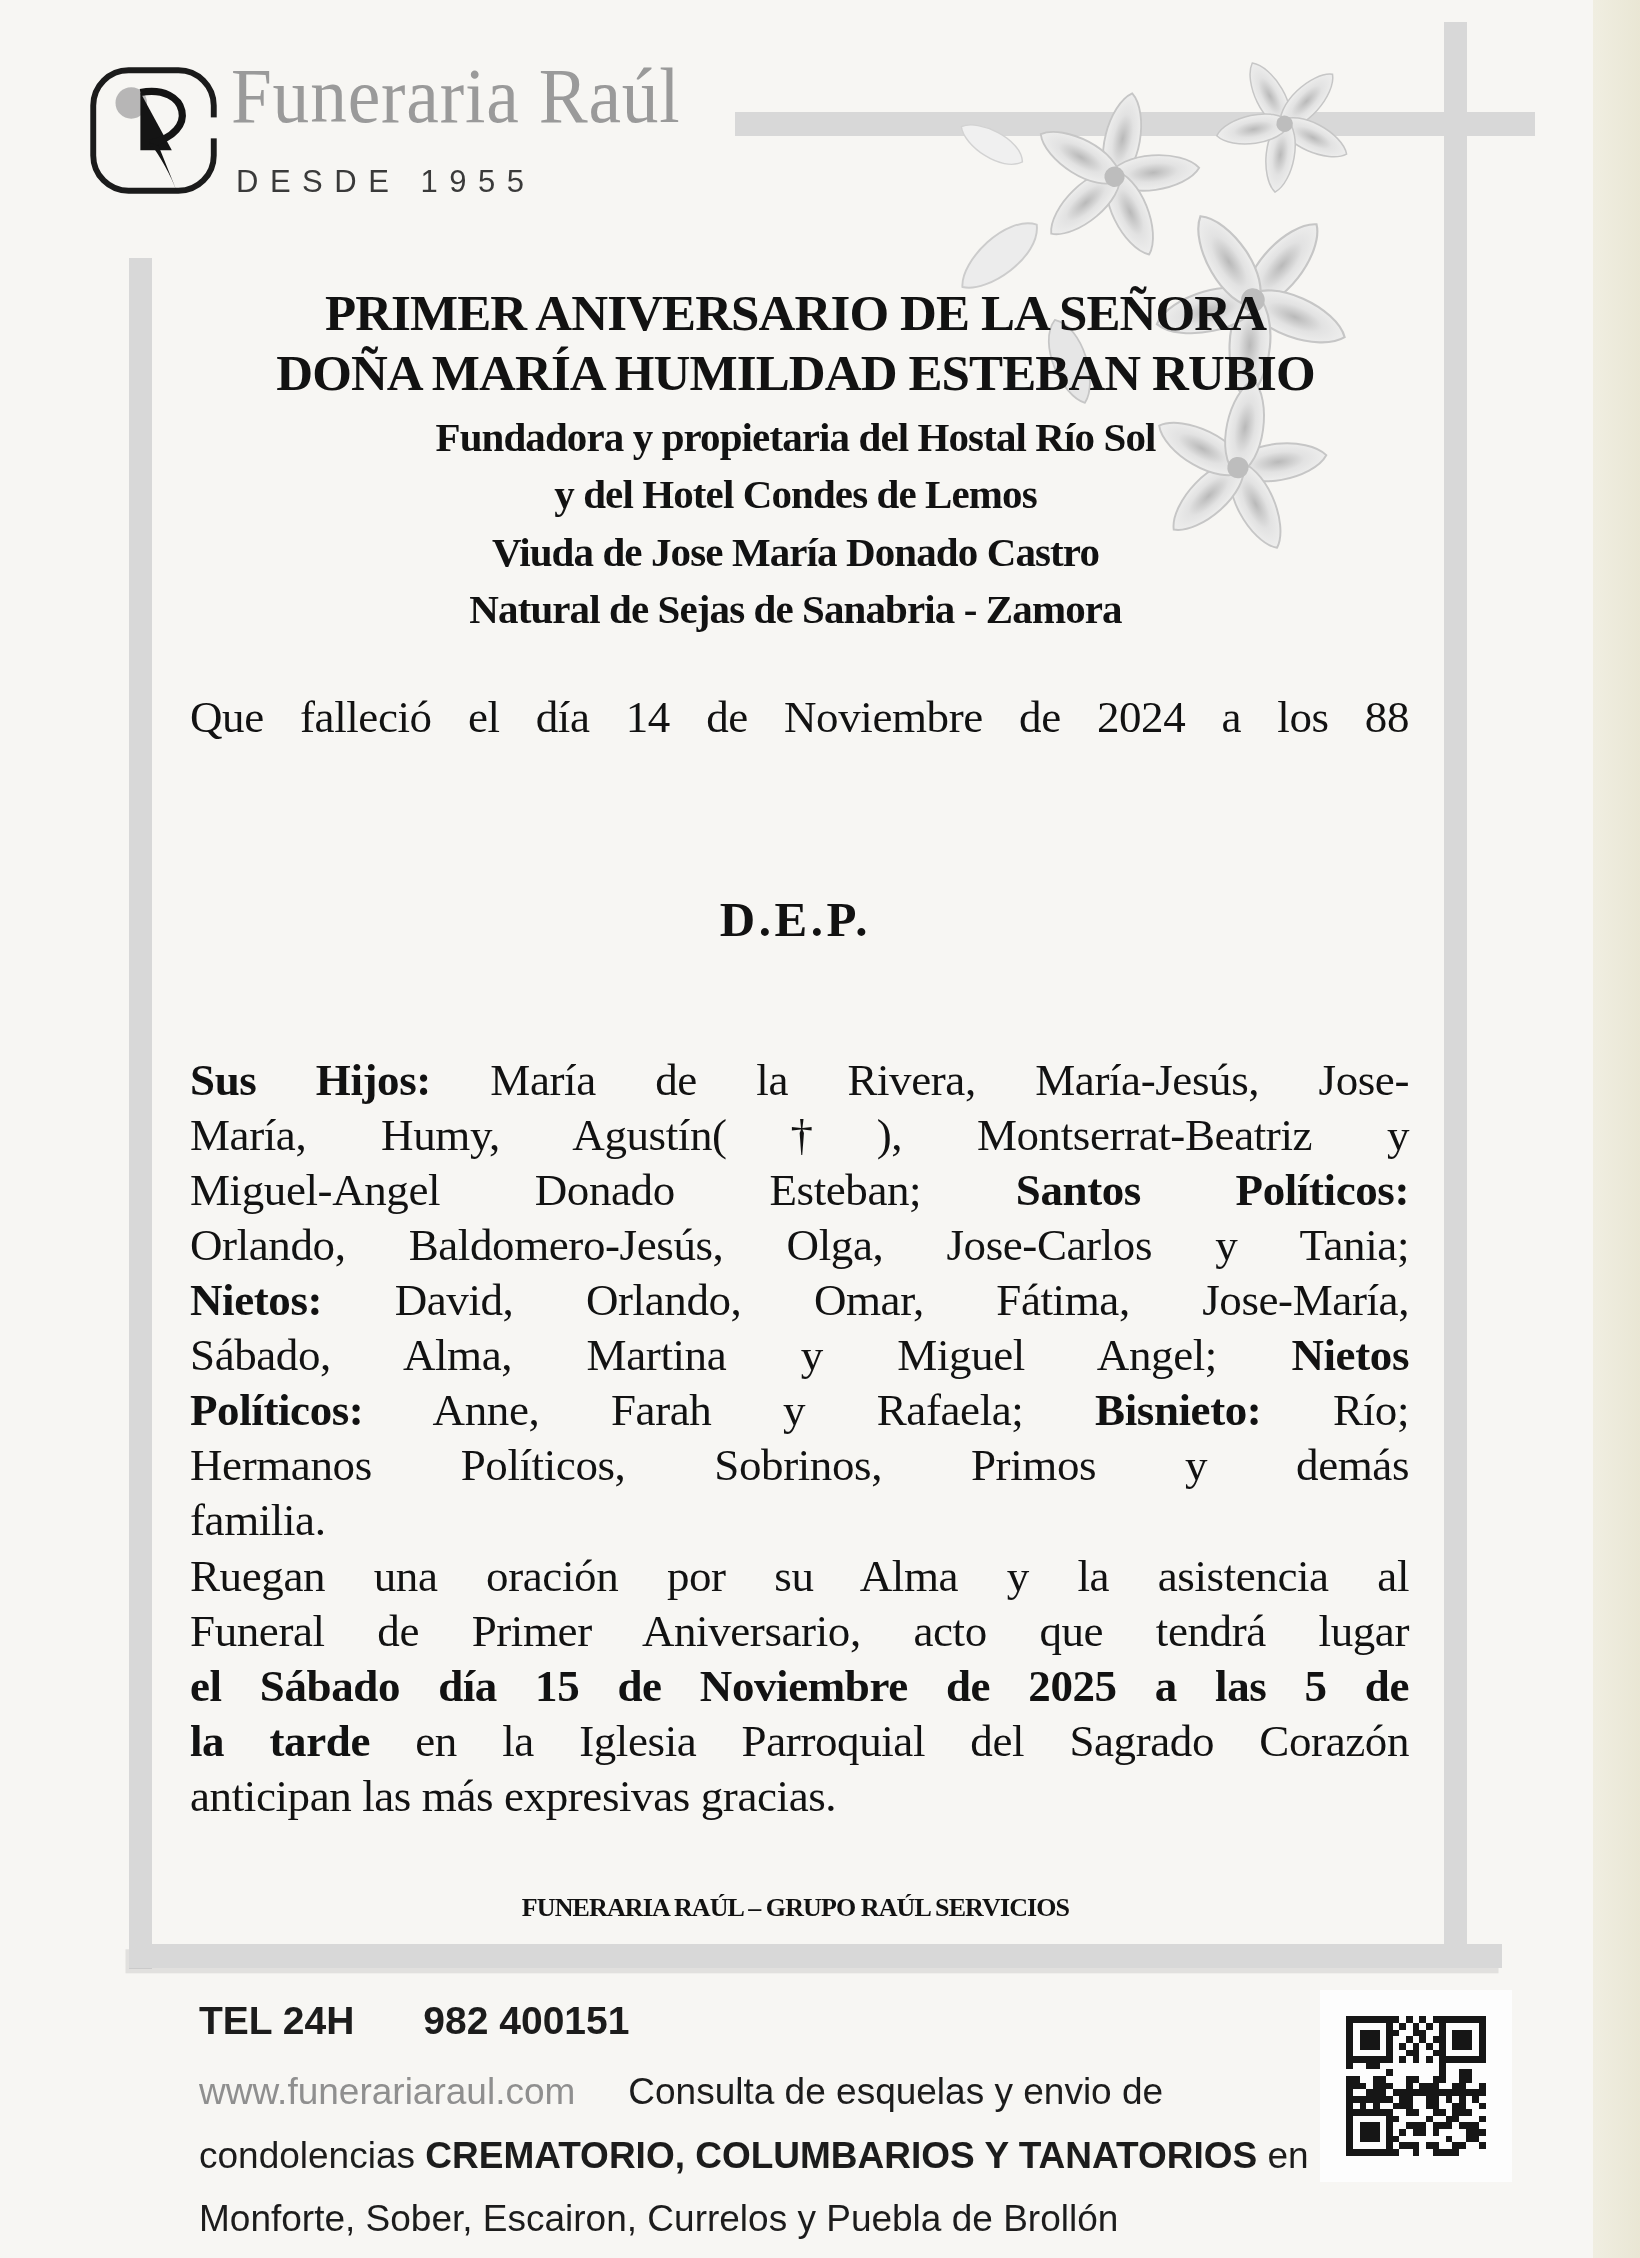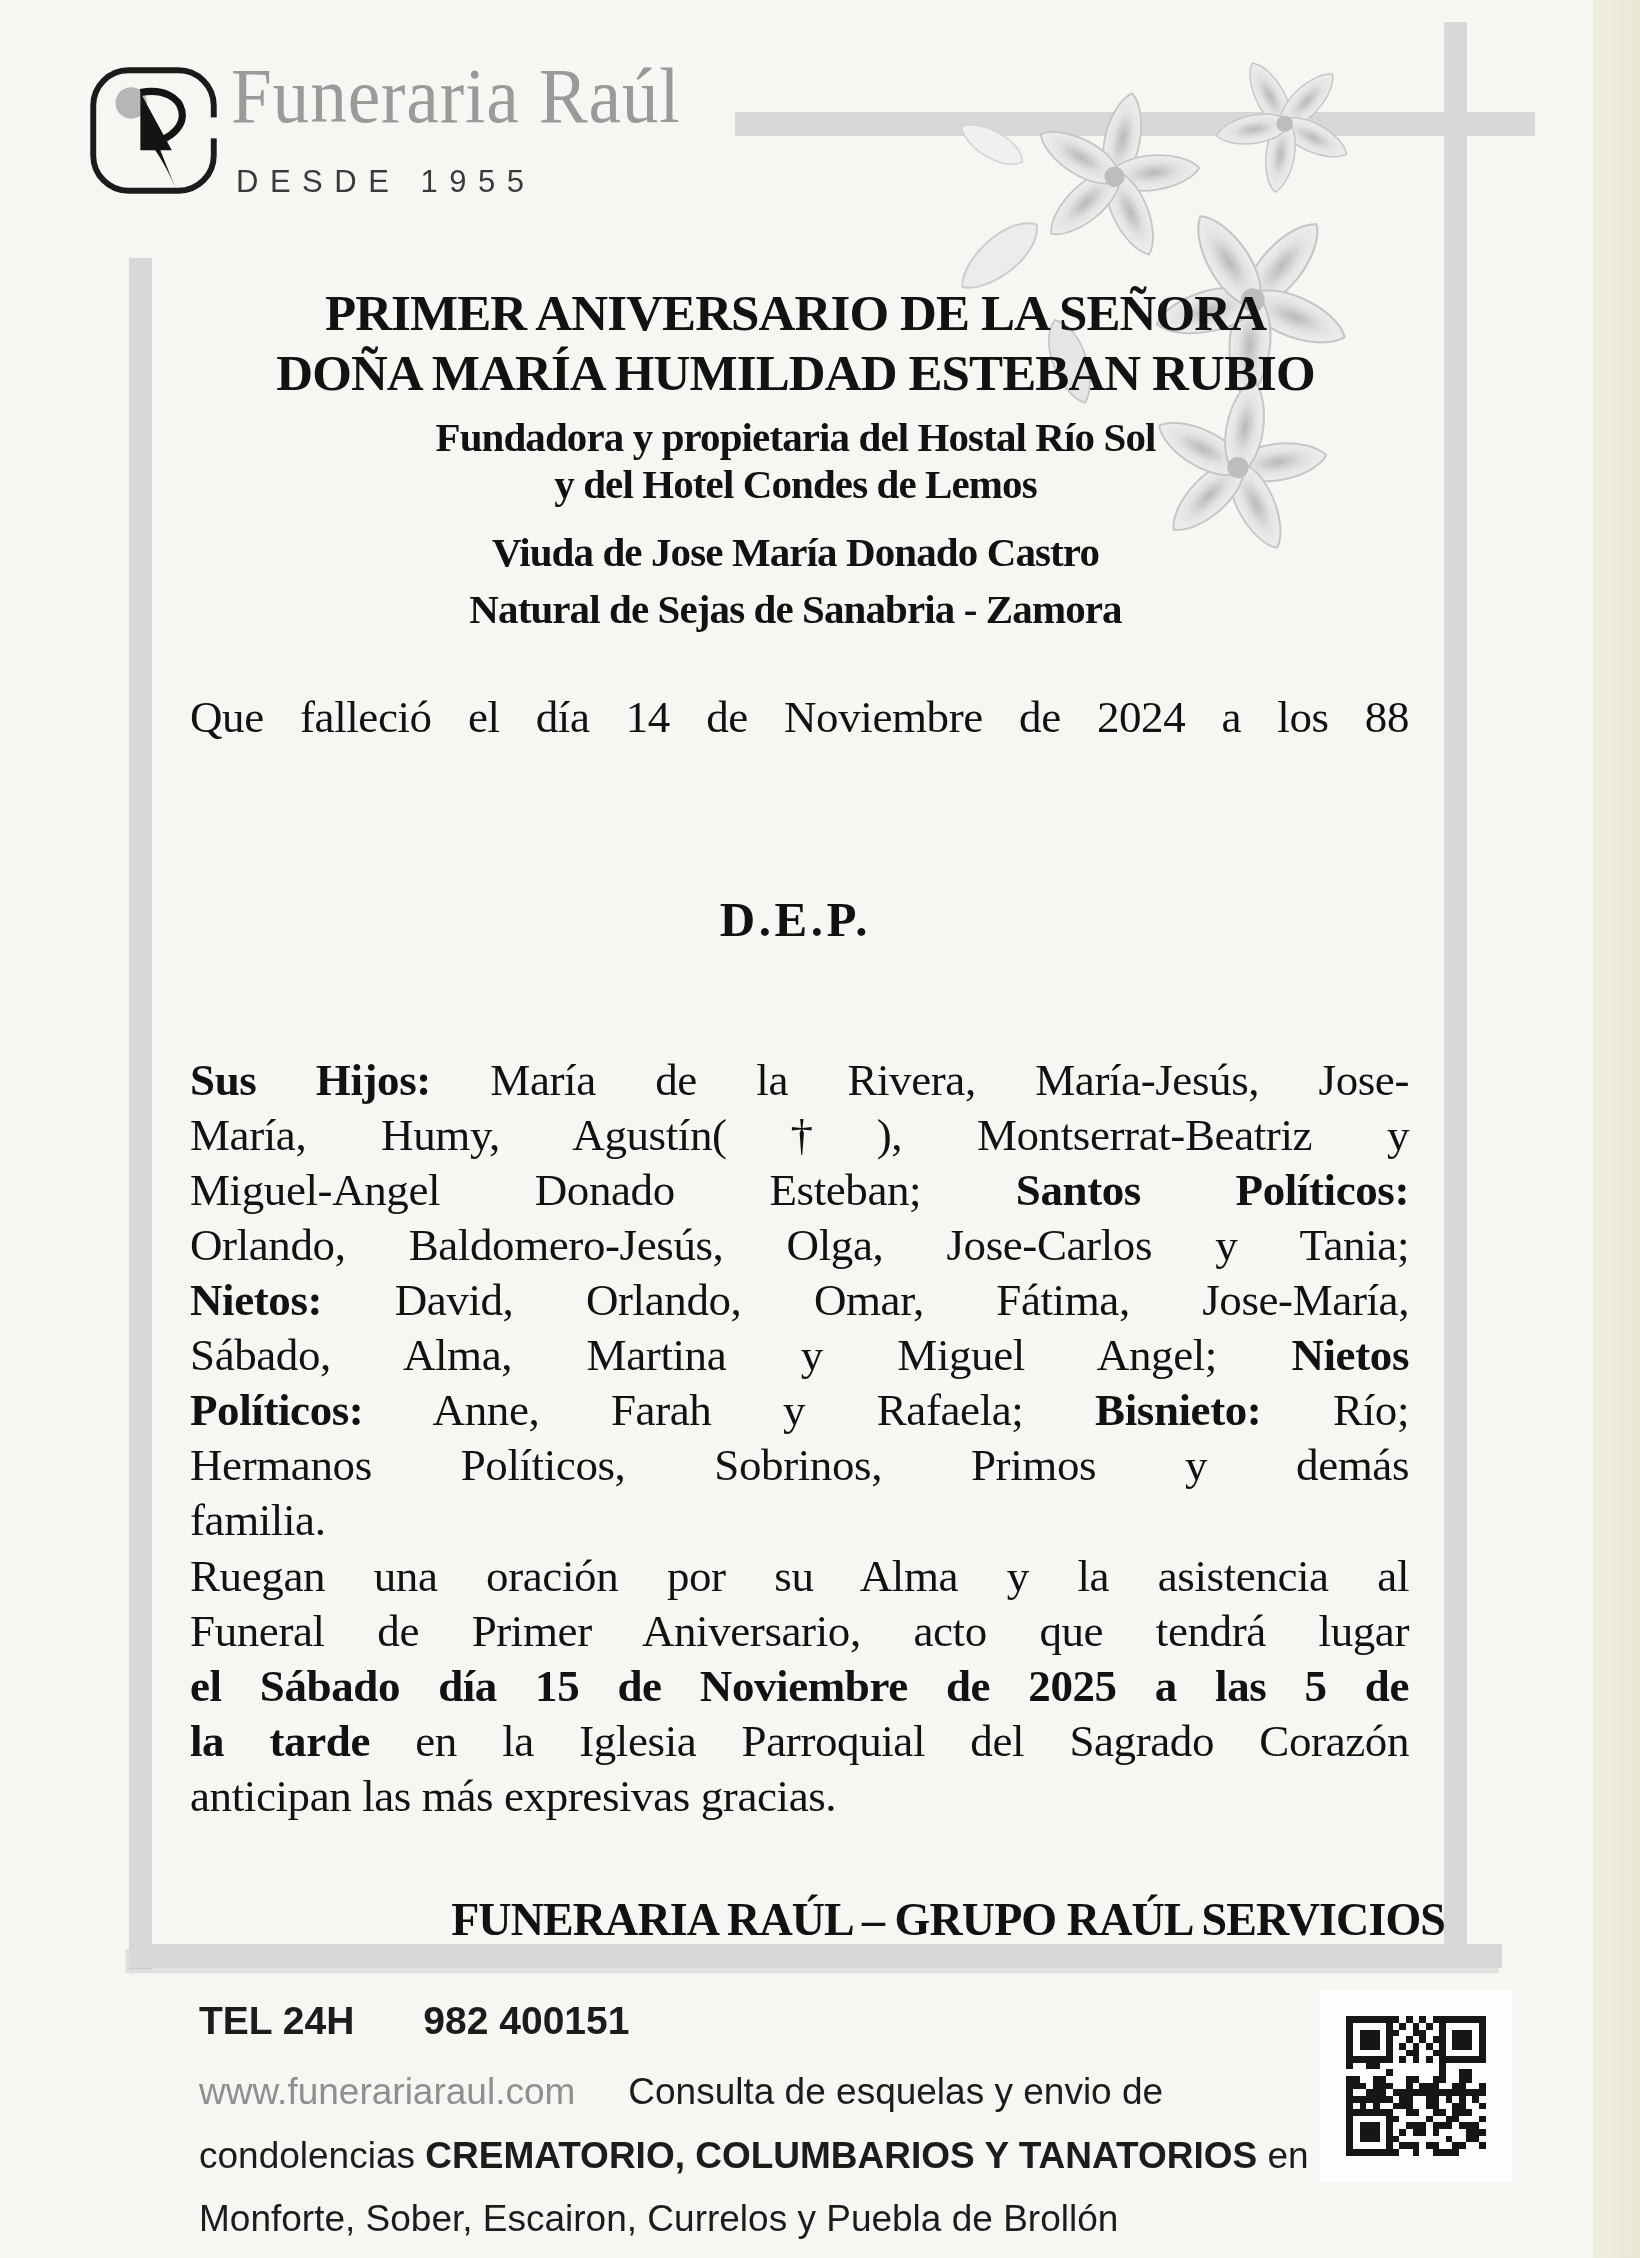--- a/index.html
+++ b/index.html
@@ -23,23 +23,23 @@
     letter-spacing:0.9px;transform:scaleX(.94);transform-origin:left;white-space:nowrap;}
   .since{position:absolute;left:236px;top:164px;font-family:"Liberation Sans",sans-serif;
     font-size:31px;color:#3a3a3a;letter-spacing:11.5px;white-space:nowrap;}
   
   .flowers{position:absolute;left:925px;top:8.8px;width:476px;height:547px;}
   
   .center-line{position:absolute;left:146px;width:1299px;text-align:center;white-space:nowrap;}
   .t1{top:284px;font-size:51px;font-weight:bold;letter-spacing:-0.9px;}
   .t2{top:344px;font-size:51px;font-weight:bold;letter-spacing:-0.9px;}
   .sub{font-size:41px;font-weight:bold;letter-spacing:-0.9px;}
-  .s1{top:413px;} .s2{top:460px;} .s3{top:528px;} .s4{top:585px;}
+  .s1{top:413px;} .s2{top:470px;} .s3{top:528px;} .s4{top:585px;}
   .dep{top:891px;font-size:49px;font-weight:bold;letter-spacing:3.5px;}
-  .sig{top:1893px;font-size:46px;font-weight:bold;letter-spacing:-0.9px;text-align:right;}
+  .sig{top:1893px;font-size:26px;font-weight:bold;letter-spacing:-0.9px;}
   .par{position:absolute;left:190px;width:1219px;}
   .p1{top:690px;} .p2{top:1013px;margin-top:40px;} .p3{top:1549px;}
   .par .line{font-size:45px;line-height:55px;letter-spacing:-0.4px;
     text-align:justify;text-align-last:justify;}
   .par .line.last{text-align-last:left;}
   .b{font-weight:bold;}
   
   .footer{position:absolute;left:187px;top:1999px;width:1112px;
     font-family:"Liberation Sans",sans-serif;color:#1c1c1c;}
   .f-row{position:absolute;left:12px;white-space:nowrap;}

